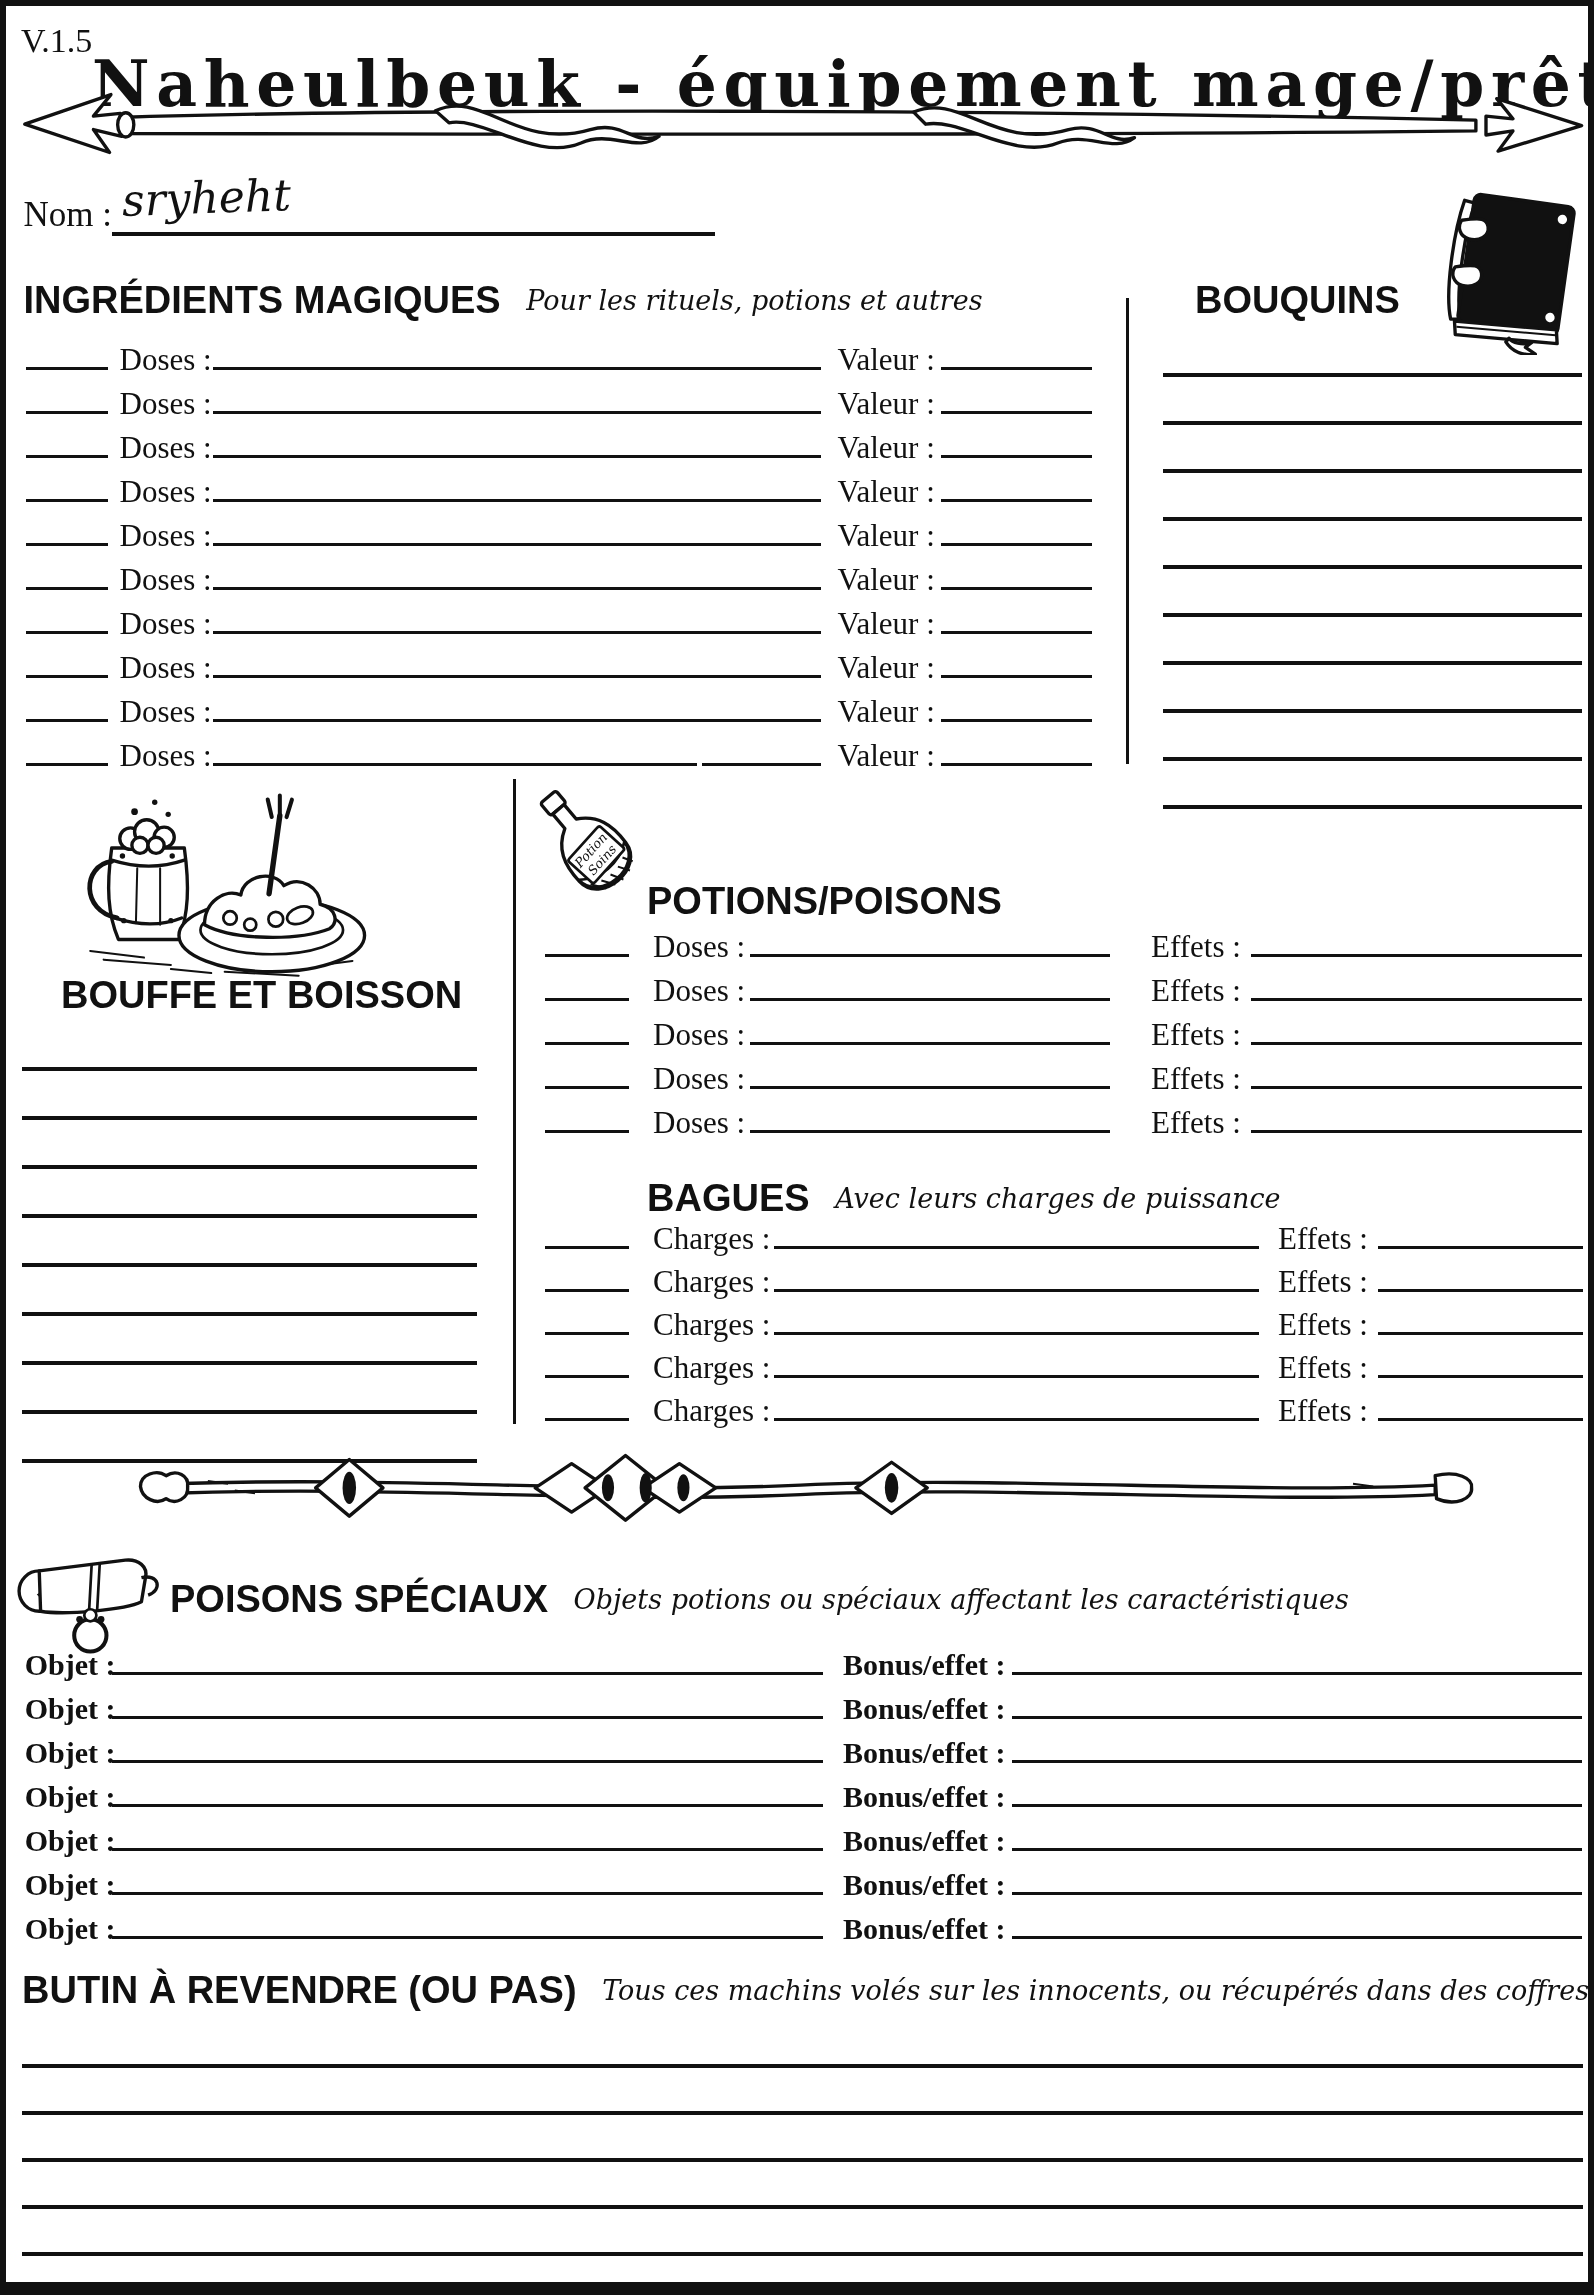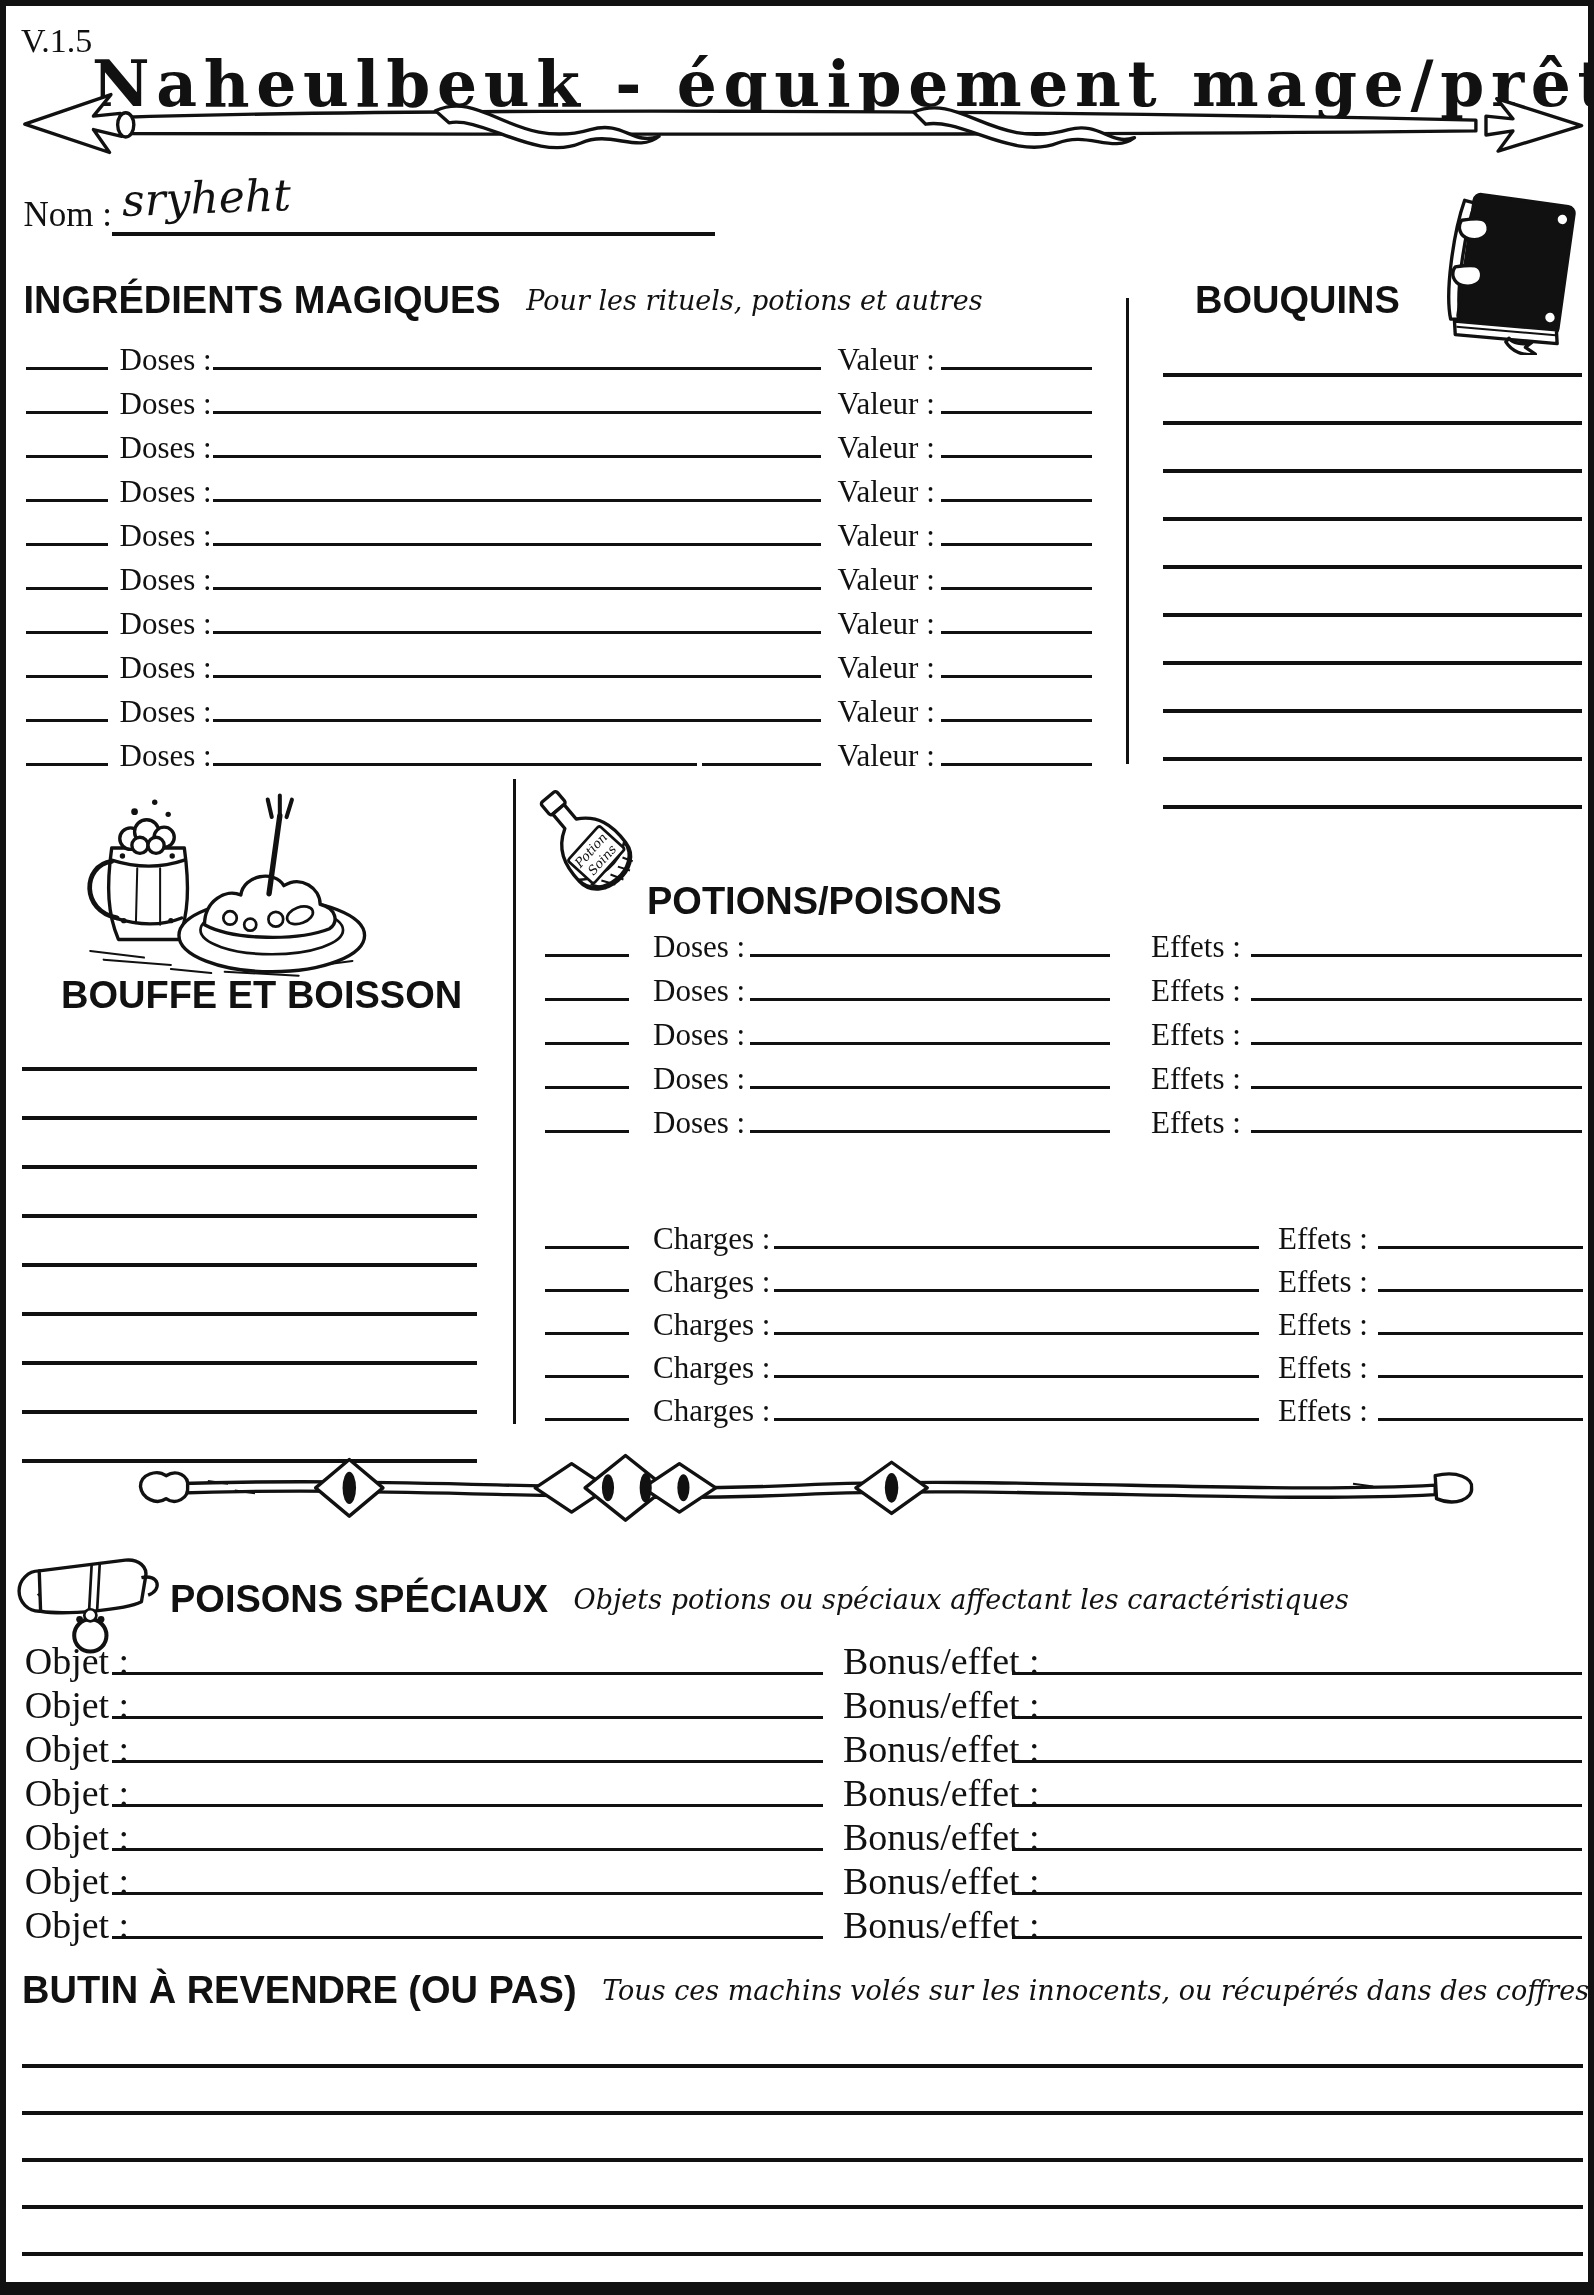--- a/index.html
+++ b/index.html
@@ -44,21 +44,21 @@
   .stack-butin{left:16px; top:2015px; width:1561px;} .stack-butin .sline{height:43px;}
   
   .rows-pot{left:539px; top:907px; width:1041px;}
   .rows-pot .row{height:44px;}
   
   .rows-bag{left:539px; top:1200px; width:1041px;}
   .rows-bag .row{height:43px;}
   
   .rows-obj{left:16px; top:1625px; width:1561px;}
   .rows-obj .row{height:44px;}
-  .rows-obj .lbl{font-size:38px;}
+  .rows-obj .lbl{font-size:30px;font-weight:bold;}
   
   .vdiv{position:absolute; width:2.7px; background:#111;}
   .vdiv-1{left:1120px; top:292px; height:466px;}
   .vdiv-2{left:507px; top:773px; height:645px;}
   svg{display:block;}
   svg text{font-family:"DejaVu Serif",serif; font-style:italic; fill:#111;}
 </style>
 </head>
 <body>
 
@@ -304,20 +304,24 @@
     </div>
       <div class="row">
       <div class="ln" style="left:0;width:84px"></div>
       <span class="lbl" style="left:108px">Doses :</span>
       <div class="ln" style="left:205px;width:360px"></div>
       <span class="lbl" style="left:606px">Effets :</span>
       <div class="ln" style="left:706px;width:331px"></div>
     </div>
     </div>
 
+  <div class="heading-row" style="left:641px;top:1173px">
+    <span class="h">BAGUES</span>
+    <span class="subtitle">Avec leurs charges de puissance</span>
+  </div>
   <div class="rows rows-bag">
     <div class="row">
       <div class="ln" style="left:0;width:84px"></div>
       <span class="lbl" style="left:108px">Charges :</span>
       <div class="ln" style="left:229px;width:485px"></div>
       <span class="lbl" style="left:733px">Effets :</span>
       <div class="ln" style="left:833px;width:205px"></div>
     </div>
   <div class="row">
       <div class="ln" style="left:0;width:84px"></div>

